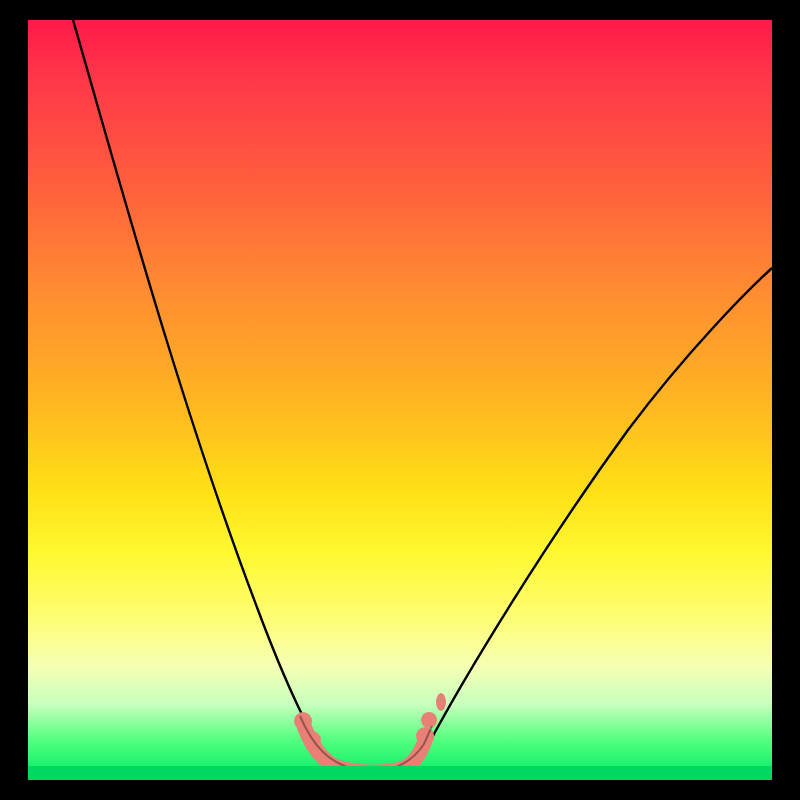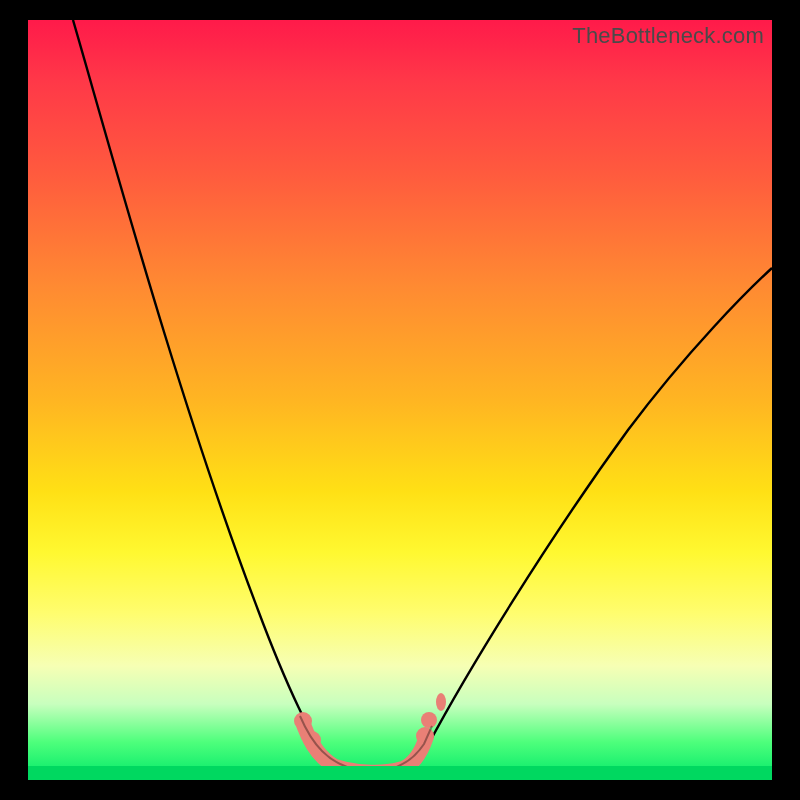--- a/index.html
+++ b/index.html
@@ -66,21 +66,20 @@
     height: 14px;
     background: #00d860;
   }
 </style>
 </head>
 <body>
 
 <div class="outer">
   <div class="plot-area">
 
-    <div class="watermark">TheBottleneck.com</div>
 
     <svg class="overlay" viewBox="0 0 744 760" preserveAspectRatio="none">
 
       <path d="M 45 0
                C 80 120, 150 380, 230 590
                C 260 670, 285 720, 300 740
                L 300 740
                C 310 748, 330 752, 360 750
                C 380 748, 390 740, 400 725
                C 440 650, 520 520, 600 410

